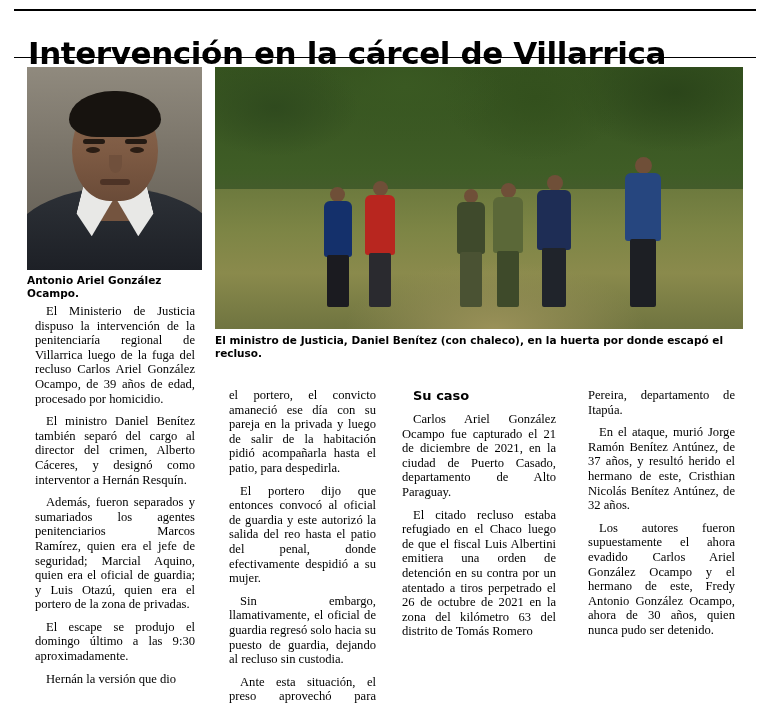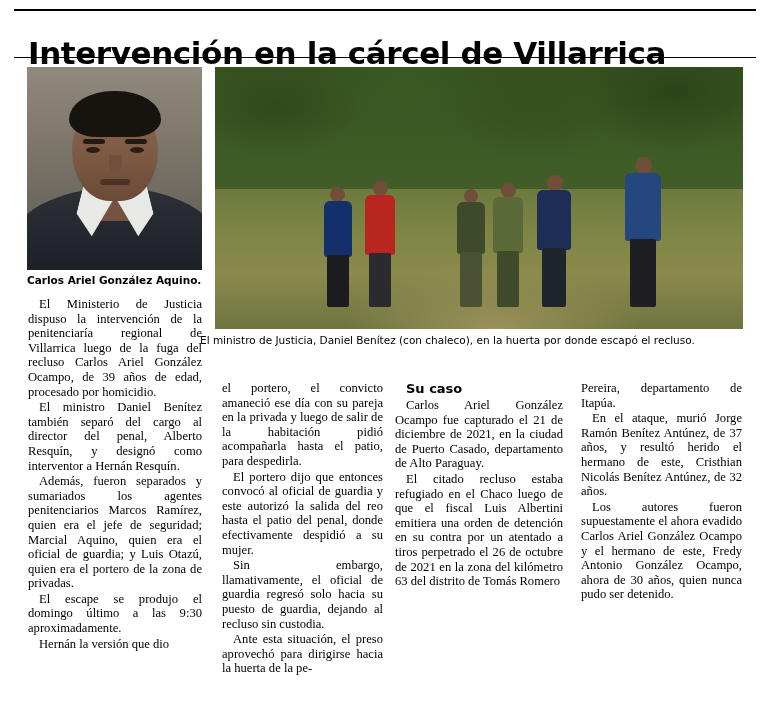--- a/index.html
+++ b/index.html
@@ -224,41 +224,41 @@
     position: absolute;
     border-radius: 50%;
     background: #6f4f38;
   }
   .fig .legs {
     position: absolute;
     border-radius: 2px;
   }
   .caption-main {
     position: absolute;
-    left: 200px;
+    left: 215px;
     top: 334px;
     width: 528px;
     font-family: "DejaVu Sans", sans-serif;
-    font-weight: normal;
+    font-weight: bold;
     font-size: 10.5px;
     line-height: 13px;
     color: #000;
   }
 
   
   .col {
     position: absolute;
     font-family: "Liberation Serif", serif;
     font-size: 12.6px;
     line-height: 14.6px;
     text-align: justify;
     color: #000;
   }
   .col p {
-    margin: 1px;
+    margin: 8px;
     text-indent: 11px;
   }
   .col p.first { text-indent: 11px; }
   .col1 { left: 27px;  top: 296px; width: 176px; }
   .col2 { left: 221px; top: 380px; width: 163px; }
   .col3 { left: 394px; top: 380px; width: 170px; }
   .col4 { left: 580px; top: 380px; width: 163px; }
 
   .subhead {
     font-family: "DejaVu Sans", sans-serif;
@@ -290,21 +290,21 @@
     <div class="head"></div>
     <div class="hair"></div>
     <div class="brow-l"></div>
     <div class="brow-r"></div>
     <div class="eye-l"></div>
     <div class="eye-r"></div>
     <div class="nose"></div>
     <div class="mouth"></div>
   </div>
 
-  <div class="caption-portrait">Carlos Ariel González Aquino.</div>
+  <div class="caption-portrait">Antonio Ariel González Ocampo.</div>
 
   <div class="mainphoto">
     <div class="mp-sky"></div>
     <div class="mp-trees"></div>
     <div class="mp-ground"></div>
     <div class="mp-path"></div>
 
     <div class="fig" style="left:105px;width:34px;height:120px;">
       <div class="head2" style="left:10px;top:0;width:15px;height:15px;"></div>
       <div class="torso" style="left:4px;top:14px;width:28px;height:56px;background:#14306b;"></div>
@@ -339,21 +339,21 @@
       <div class="head2" style="left:12px;top:0;width:17px;height:17px;"></div>
       <div class="torso" style="left:2px;top:16px;width:36px;height:68px;background:#26467f;"></div>
       <div class="legs" style="left:7px;top:82px;width:26px;height:68px;background:#1d1f24;"></div>
     </div>
   </div>
 
   <div class="caption-main">El ministro de Justicia, Daniel Benítez (con chaleco), en la huerta por donde escapó el recluso.</div>
 
   <div class="col col1">
     <p class="first">El Ministerio de Justicia dispuso la intervención de la penitenciaría regional de Villarrica luego de la fuga del recluso Carlos Ariel González Ocampo, de 39 años de edad, procesado por homicidio.</p>
-    <p>El ministro Daniel Benítez también separó del cargo al director del penal, Alberto Resquín, y designó como interventor a Hernán Resquín.</p>
+    <p>El ministro Daniel Benítez también separó del cargo al director del crimen, Alberto Cáceres, y designó como interventor a Hernán Resquín.</p>
     <p>Además, fueron separados y sumariados los agentes penitenciarios Marcos Ramírez, quien era el jefe de seguridad; Marcial Aquino, quien era el oficial de guardia; y Luis Otazú, quien era el portero de la zona de privadas.</p>
     <p>El escape se produjo el domingo último a las 9:30 aproximadamente.</p>
     <p>Hernán la versión que dio</p>
   </div>
 
   <div class="col col2">
     <p style="text-indent:0">el portero, el convicto amaneció ese día con su pareja en la privada y luego de salir de la habitación pidió acompañarla hasta el patio, para despedirla.</p>
     <p>El portero dijo que entonces convocó al oficial de guardia y este autorizó la salida del reo hasta el patio del penal, donde efectivamente despidió a su mujer.</p>
     <p>Sin embargo, llamativamente, el oficial de guardia regresó solo hacia su puesto de guardia, dejando al recluso sin custodia.</p>
     <p>Ante esta situación, el preso aprovechó para dirigirse hacia la huerta de la pe-</p>

